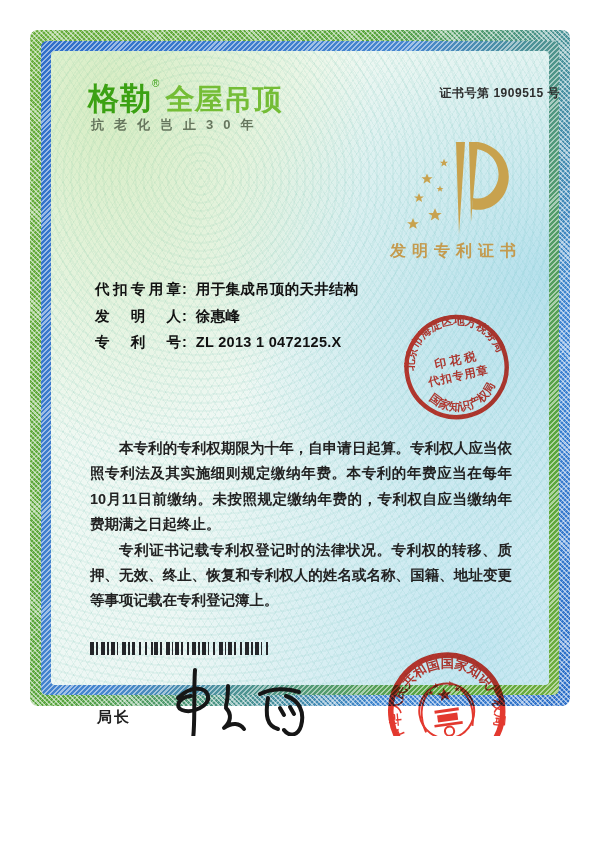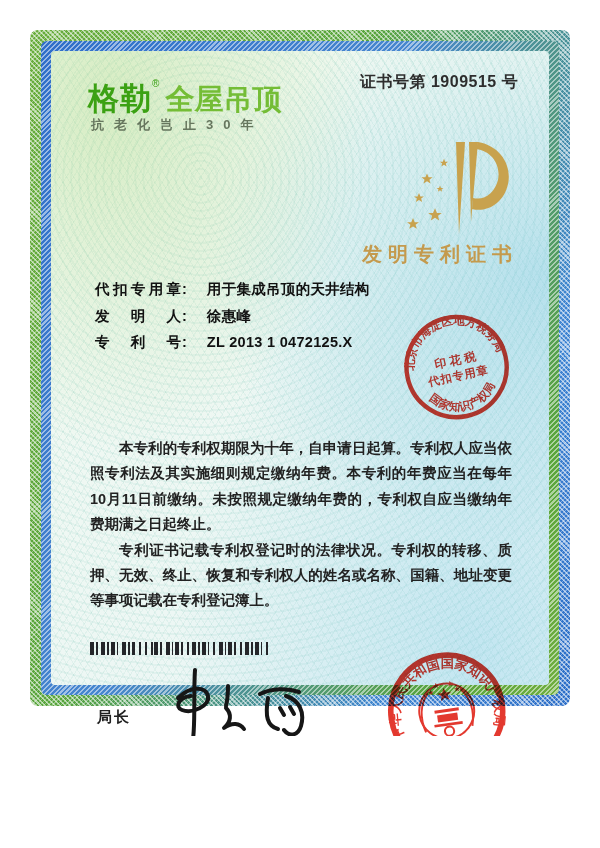--- a/index.html
+++ b/index.html
@@ -28,35 +28,35 @@
       repeating-linear-gradient(-58deg, rgba(120,195,180,.12) 0 1px, transparent 1px 6px),
       linear-gradient(135deg,#f3faf0,#e9f5f7);}
 
   
   .brand{position:absolute;left:88px;top:78px;white-space:nowrap;}
   .brand-main{font-size:31px;font-weight:bold;color:#3ba113;letter-spacing:1px;}
   .brand-reg{font-size:10px;color:#3ba113;vertical-align:top;}
   .brand-suffix{font-size:29px;font-weight:600;color:#74bd36;margin-left:6px;}
   .tagline{position:absolute;left:91px;top:116px;font-size:13px;font-weight:bold;
     color:#66765e;letter-spacing:10px;}
-  .cert-no{position:absolute;left:360px;top:72px;width:200px;text-align:left;
-    font-size:16px;font-weight:bold;color:#2d2d2d;letter-spacing:.5px;}
+  .cert-no{position:absolute;left:360px;top:85px;width:200px;text-align:right;
+    font-size:12px;font-weight:bold;color:#2d2d2d;letter-spacing:.5px;}
 
   
   .gold-emblem{position:absolute;left:368px;top:136px;}
-  .gold-title{position:absolute;left:362px;top:241px;width:160px;text-align:left;
-    font-size:20px;font-weight:600;color:#c49a4d;letter-spacing:6px;white-space:nowrap;}
+  .gold-title{position:absolute;left:362px;top:241px;width:160px;text-align:right;
+    font-size:16px;font-weight:600;color:#c49a4d;letter-spacing:6px;white-space:nowrap;}
 
   
   .fields{position:absolute;left:95px;top:276px;font-size:14.5px;color:#111;}
   .field-row{height:26.6px;line-height:26.6px;white-space:nowrap;}
   .field-label{display:inline-block;width:86px;font-weight:bold;
     text-align:justify;text-align-last:justify;}
   .field-colon{font-weight:bold;margin-left:1px;}
-  .field-value{font-weight:bold;margin-left:20px;letter-spacing:.3px;}
+  .field-value{font-weight:bold;margin-left:9px;letter-spacing:.3px;}
 
   
   .body-text{position:absolute;left:90px;top:436px;width:422px;
     font-size:14.5px;font-weight:600;color:#222;line-height:25.4px;text-align:justify;}
   .body-text p{margin:0;text-indent:2em;}
 
   
   .barcode{position:absolute;left:90px;top:642px;width:258px;height:13px;
     display:flex;align-items:stretch;overflow:hidden;}
   .barcode span{display:block;height:100%;}

